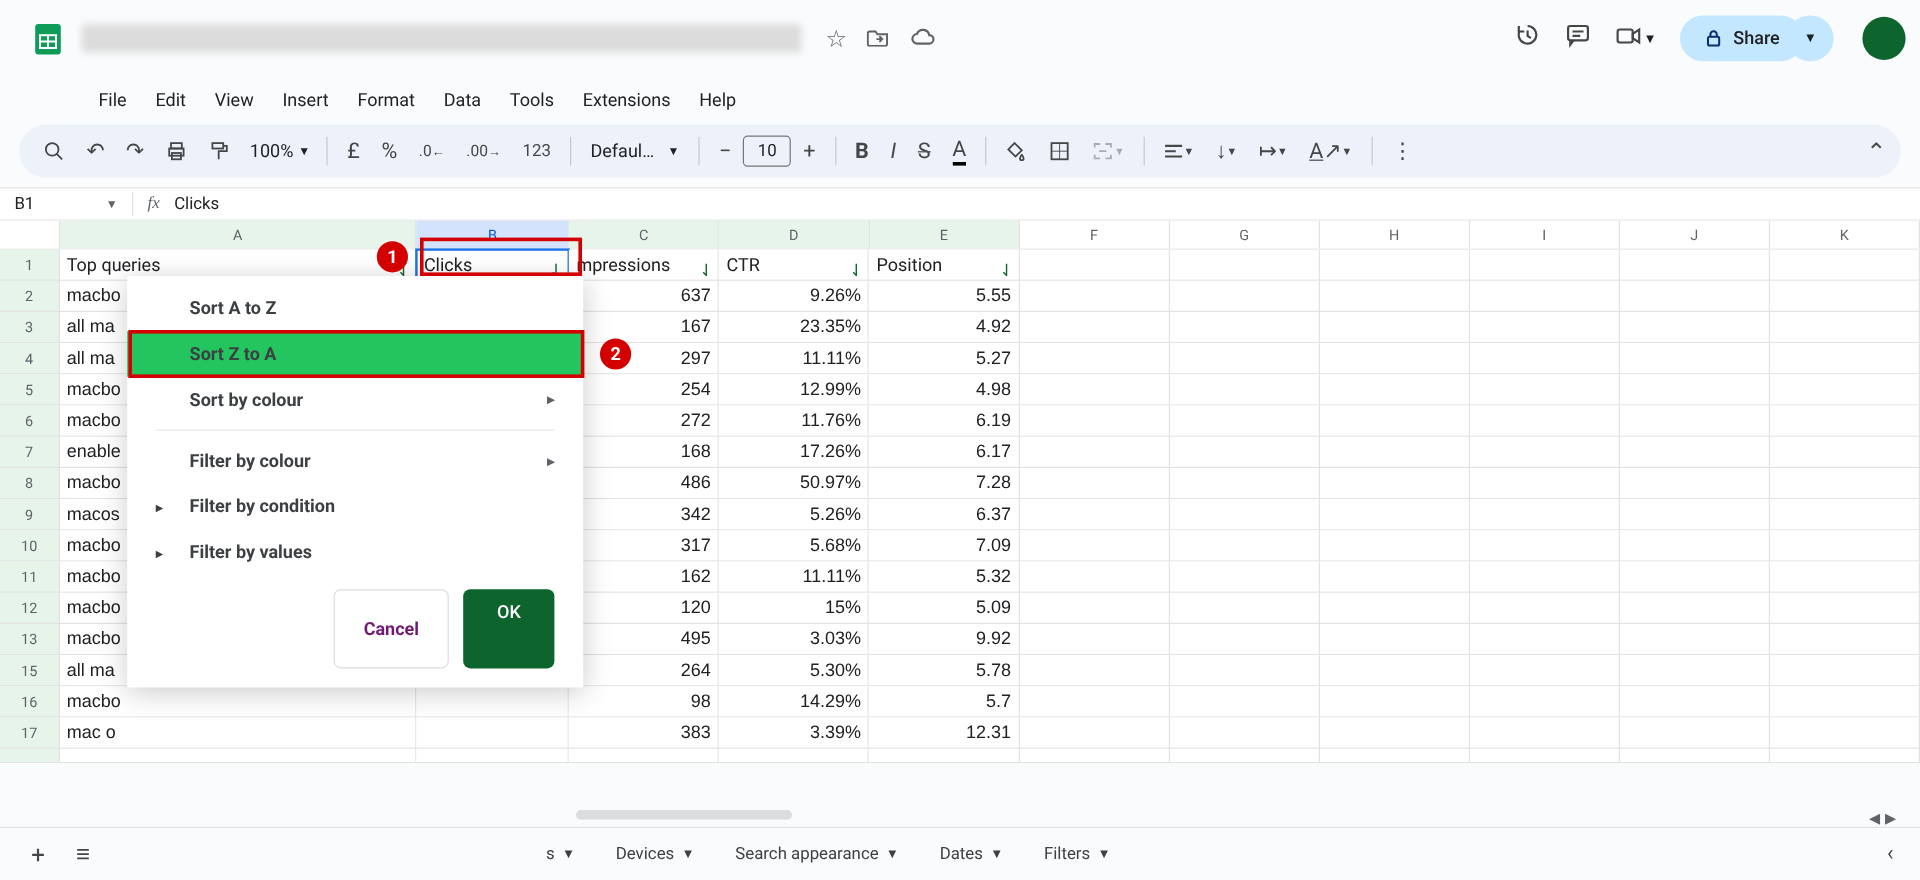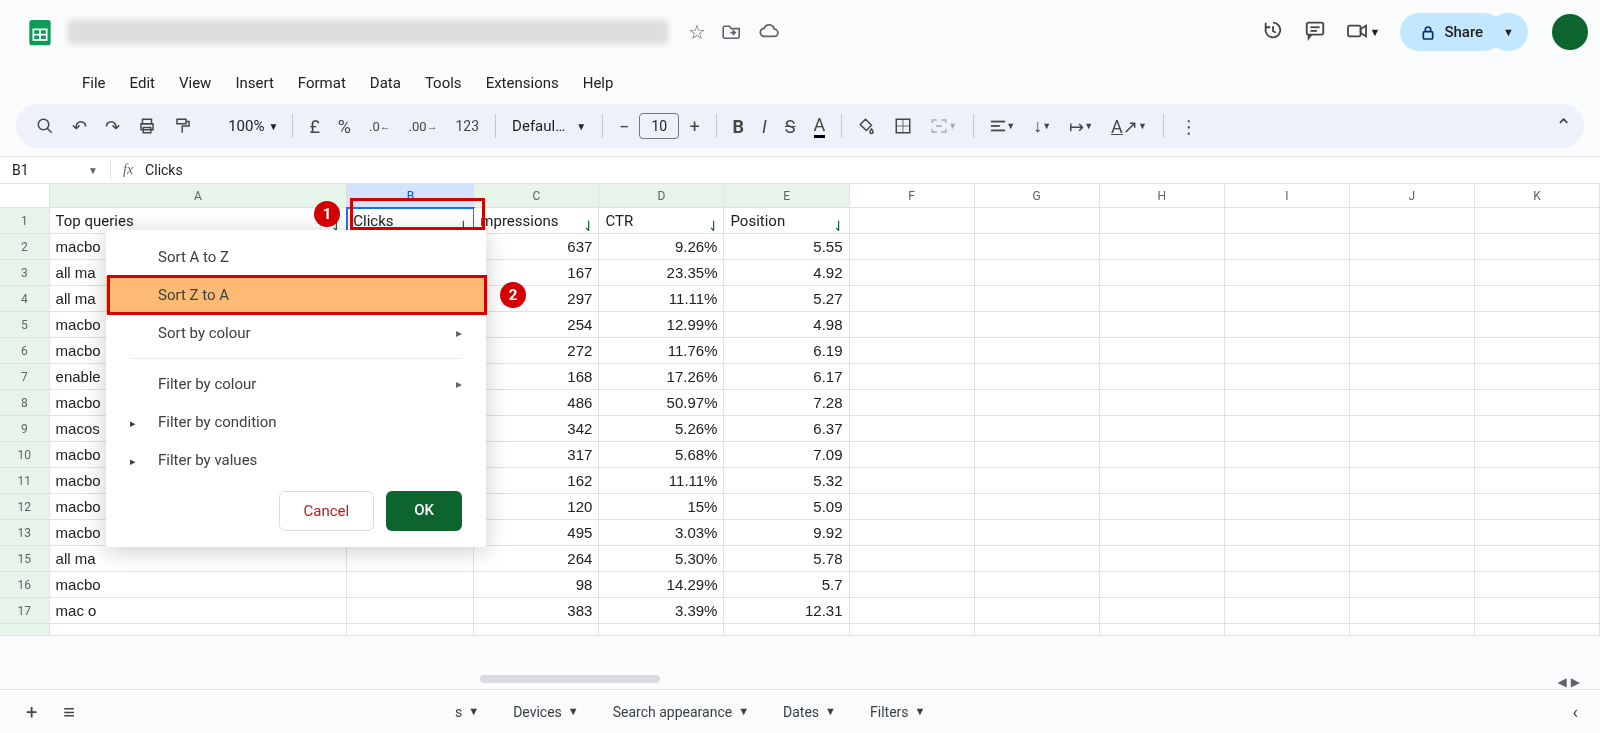--- a/index.html
+++ b/index.html
@@ -9,33 +9,33 @@
 .titlebar { display: flex; align-items: center; height: 64px; padding: 0 12px; }
 .logo { width: 40px; height: 40px; margin: 0 8px; display: flex; align-items: center; justify-content: center; }
 .logo svg { width: 32px; height: 32px; }
 .doc-title-area { flex: 0 0 auto; display: flex; align-items: center; gap: 12px; }
 .blurred-title { width: 600px; height: 24px; background: #dcdcdc; border-radius: 4px; filter: blur(3px); }
 .title-icons { display: flex; gap: 16px; align-items: center; margin-left: 8px; }
 .title-icons span { font-size: 20px; color: #5f6368; cursor: pointer; }
 .titlebar-right { margin-left: auto; display: flex; align-items: center; gap: 20px; }
 .tb-icon { font-size: 22px; color: #444746; cursor: pointer; }
 .camera-drop { display:flex; align-items:center; gap:2px;}
-.share-btn { display: flex; align-items: flex-end; gap: 8px; background: #c2e7ff; border-radius: 40px; padding: 10px 20px; font-size: 15px; font-weight: 500; cursor: pointer; }
+.share-btn { display: flex; align-items: center; gap: 8px; background: #c2e7ff; border-radius: 40px; padding: 10px 20px; font-size: 15px; font-weight: 500; cursor: pointer; }
 .share-drop { background: #c2e7ff; border-radius: 40px; padding: 10px 14px; margin-left: -14px; cursor:pointer;}
 .avatar { width: 36px; height: 36px; border-radius: 50%; background: #0d652d; margin-left: 4px; }
 
 
 .menubar { display: flex; gap: 4px; padding: 0 24px 0 72px; height: 32px; align-items: flex-end; }
 .menubar span { padding: 4px 10px; font-size: 15px; color: #202124; cursor: pointer; border-radius: 4px; }
 
 
 .toolbar { display: flex; align-items: center; background: #edf2fa; border-radius: 40px; margin: 8px 16px; height: 44px; padding: 0 12px; gap: 2px; }
 .t-btn { padding: 6px 8px; color: #444746; cursor: pointer; display: flex; align-items: center; justify-content: center; font-size: 18px; border-radius: 4px; }
 .t-sep { width: 1px; height: 24px; background: #c7c7c7; margin: 0 6px; }
-.zoom-sel { display: flex; align-items: center; gap: 4px; padding: 0 6px; font-size: 15px; margin-left: 20px; }
+.zoom-sel { display: flex; align-items: center; gap: 4px; padding: 0 6px; font-size: 15px; }
 .font-sel { display: flex; align-items: center; gap: 6px; padding: 0 8px; font-size: 15px; width: 90px; overflow: hidden; white-space: nowrap; }
 .size-box { border: 1px solid #747775; border-radius: 4px; width: 40px; height: 26px; display: flex; align-items: center; justify-content: center; font-size: 14px; }
 .color-underline { border-bottom: 3px solid #000; padding-bottom: 0px; }
 .collapse-arrow { margin-left: auto; font-size: 20px; color: #444746; cursor:pointer; }
 
 
 .formula-row { display: flex; align-items: center; height: 28px; border-top: 1px solid #e1e3e1; border-bottom: 1px solid #e1e3e1; background: #fff; }
 .namebox { width: 110px; padding: 0 12px; font-size: 14px; display: flex; align-items: center; justify-content: space-between; }
 .namebox-drop { font-size: 10px; color: #5f6368; }
 .fx-sep { width: 1px; height: 20px; background: #e1e3e1; }
@@ -65,27 +65,27 @@
 
 .redbox { position: absolute; border: 3px solid #d40000; z-index: 50; pointer-events: none; }
 .redbox1 { left: 350px; top: 198px; width: 135px; height: 32px; }
 .redbox2 { left: 107px; top: 275px; width: 380px; height: 40px; }
 .badge { position: absolute; width: 26px; height: 26px; border-radius: 50%; background: #d40000; color: #fff; font-weight: bold; display: flex; align-items: center; justify-content: center; z-index: 51; font-size: 15px; }
 .badge1 { left: 314px; top: 201px; }
 .badge2 { left: 500px; top: 282px; }
 
 
 .filter-popup { position: absolute; left: 106px; top: 230px; width: 380px; background: #fff; box-shadow: 0 4px 24px rgba(0,0,0,0.2); border-radius: 2px; z-index: 40; padding: 8px 0; }
-.fp-item { padding: 10px 24px 10px 52px; font-size: 15px; color: #3c4043; cursor: pointer; position: relative; }
-.fp-item.hover { background: #fdba74; }
+.fp-item { padding: 10px 24px 10px 52px; font-size: 15px; color: #3c4043; cursor: pointer; position: relative; font-weight: bold; }
+.fp-item.hover { background: #22c55e; }
 .fp-item .sub-arrow { position: absolute; right: 24px; top: 12px; font-size: 12px; color: #5f6368; }
 .fp-item .expand-arrow { position: absolute; left: 24px; top: 14px; font-size: 11px; }
 .fp-sep { height: 1px; background: #e8eaed; margin: 6px 24px; }
 .fp-buttons { display: flex; justify-content: flex-end; gap: 12px; padding: 12px 24px 8px; }
-.fp-cancel { border: 1px solid #dadce0; background: #fff; padding: 10px 24px; border-radius: 6px; font-size: 15px; color: #b91c1c; font-weight: 400; cursor: pointer; }
+.fp-cancel { border: 1px solid #dadce0; background: #fff; padding: 23px 24px; border-radius: 6px; font-size: 15px; color: #701a75; font-weight: 700; cursor: pointer; }
 .fp-ok { background: #0d652d; color: #fff; padding: 10px 28px; border-radius: 6px; font-size: 15px; font-weight: 500; cursor: pointer; }
 
 
 .bottom-bar { position: absolute; bottom: 0; left: 0; right: 0; height: 44px; background: #f9fbfd; display: flex; align-items: center; padding: 0 16px; gap: 6px; border-top: 1px solid #e1e3e1; }
 .add-sheet, .all-sheets { padding: 8px 10px; font-size: 20px; color: #444746; cursor: pointer; }
 .tab { padding: 8px 14px; font-size: 14px; color: #3c4043; cursor: pointer; display: flex; align-items: center; gap: 6px; border-radius: 4px 4px 0 0; }
 .tab .dd { font-size: 11px; }
 .tab-offset { margin-left: 350px; }
 .explore { margin-left: auto; padding: 6px; font-size: 18px; color: #444746; }
 

